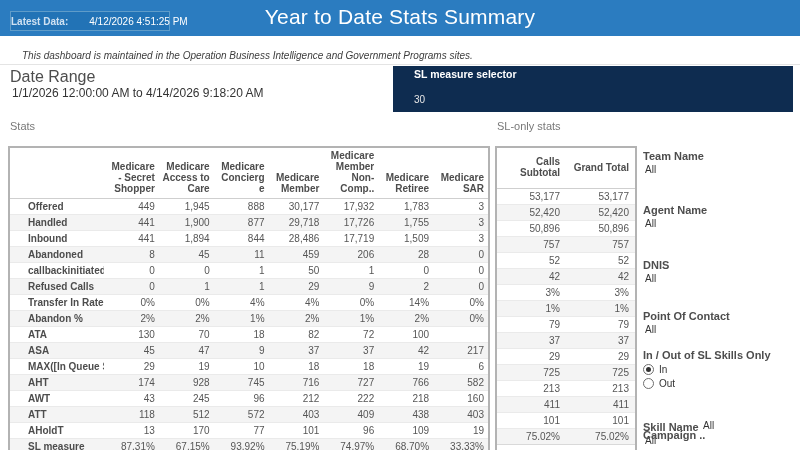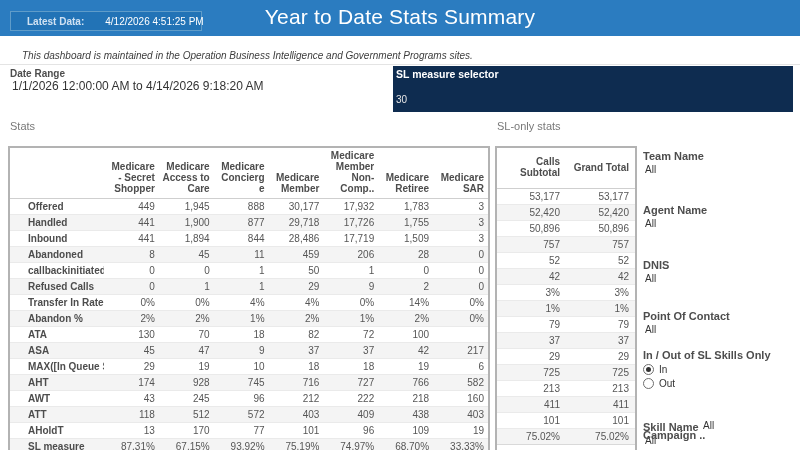--- a/index.html
+++ b/index.html
@@ -5,35 +5,35 @@
   html,body{margin:0;padding:0;background:#fff;}
   .root{position:relative;width:800px;height:450px;background:#fff;overflow:hidden;
         font-family:"Liberation Sans",sans-serif;color:#4d4d4d;}
 
   
   .topbar{position:absolute;left:0;top:0;width:800px;height:36px;background:#2b7cc0;}
   .title{position:absolute;left:0;right:0;top:5px;text-align:center;color:#fff;
          font-size:21px;letter-spacing:.2px;}
   .latest-box{position:absolute;left:10px;top:11px;width:158px;height:18px;
               background:#2273b6;border:1px solid #5f9cc9;display:flex;align-items:center;
-              padding:0 16px;font-size:10px;white-space:nowrap;}
+              padding:0 0;font-size:10px;white-space:nowrap;}
   .latest-label{color:#cfe1f2;font-weight:bold;}
   .latest-value{color:#fff;font-weight:normal;margin-left:21px;}
 
   
   .notice{position:absolute;left:22px;top:50px;font-size:10px;font-style:italic;color:#3c3c3c;}
   .notice-divider{position:absolute;left:0;top:64px;width:800px;border-top:1px solid #e4e4e4;}
 
   
   .date-range{position:absolute;left:10px;top:68px;}
-  .dr-label{font-size:10px;font-weight:bold;color:#4d4d4d;}
+  .dr-label{font-size:16px;font-weight:normal;color:#4d4d4d;}
   .dr-value{font-size:12px;color:#333;margin-top:0;padding-left:2px;}
 
   .sl-selector{position:absolute;left:393px;top:66px;width:400px;height:46px;
-               background:#0e2c50;color:#fff;box-sizing:border-box;padding:2px 3px;}
+               background:#0e2c50;color:#fff;box-sizing:border-box;padding:2px 21px;}
   .sl-selector .lab{font-size:10.5px;font-weight:bold;}
   .sl-selector .val{font-size:10px;color:#e6e6e6;margin-top:14px;}
 
   
   .section-label{position:absolute;font-size:11px;color:#787878;}
   .stats-section-label{left:10px;top:120px;}
   .sl-section-label{left:497px;top:120px;}
 
   
   .worksheet{position:absolute;top:146px;bottom:0;background:#fff;

